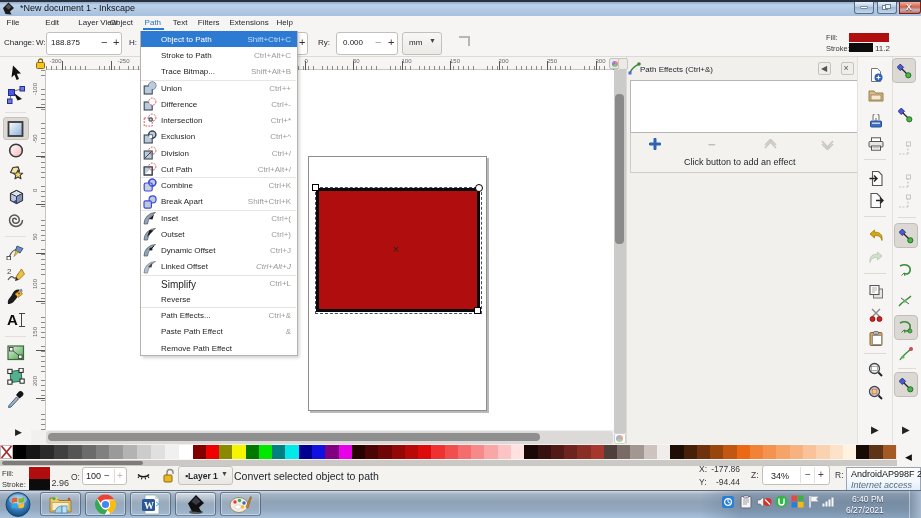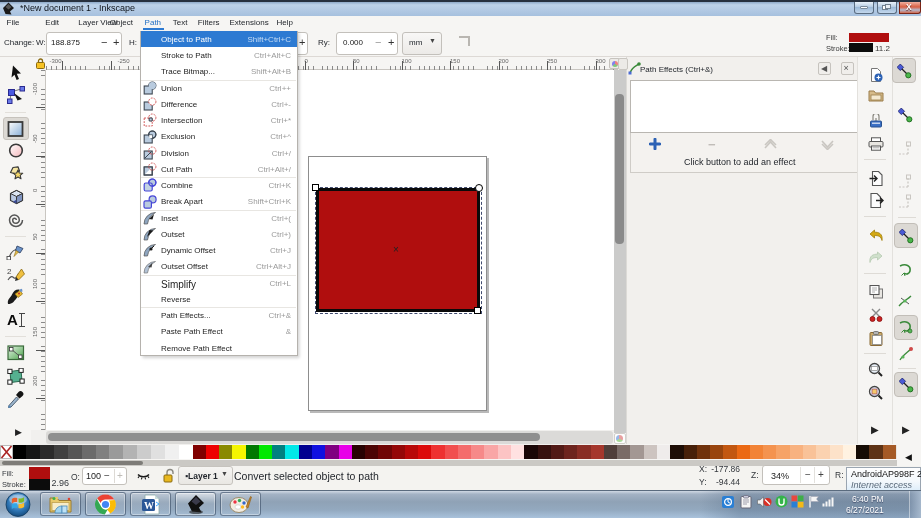--- a/index.html
+++ b/index.html
@@ -648,22 +648,22 @@
     <path d="M1 13 A 11.5 11.5 0 0 1 12.5 1.5 A 16 16 0 0 0 4.5 13 Z" fill="#8fa6c0" stroke="#555" stroke-width="0.7"></path>
     <path d="M4 10 L10.5 3.5 l-4 -0.5 Z" fill="#1a1a1a"></path>
   </svg>
 <div class="tx" style="left:161px;top:246.05px;font-size:8px;color:#1e1e1e;z-index:52;text-align:center;">Dynamic Offset</div>
 <div class="tx" style="right:630px;top:246.05px;font-size:8px;color:#9a9a9a;z-index:52;">Ctrl+J</div>
 <svg class="abs" style="left:143px;top:243.25px;z-index:52" width="14" height="14" viewBox="0 0 14 14">
     <path d="M1 13 A 11.5 11.5 0 0 1 12.5 1.5 A 16 16 0 0 0 4.5 13 Z" fill="#8fa6c0" stroke="#555" stroke-width="0.7"></path>
     <circle cx="8" cy="6" r="1.6" fill="#1a1a1a"></circle>
     <path d="M8 6 l3 -3" stroke="#1a1a1a" stroke-width="1"></path>
   </svg>
-<div class="tx" style="left:161px;top:262.30px;font-size:8px;color:#1e1e1e;z-index:52;">Outset Offset</div>
-<div class="tx" style="right:630px;top:262.30px;font-size:8px;color:#9a9a9a;z-index:52;">Ctrl+Alt+J</div>
+<div class="tx" style="left:161px;top:262.30px;font-size:8px;color:#1e1e1e;z-index:52;">Linked Offset</div>
+<div class="tx" style="right:630px;top:262.30px;font-size:8px;color:#9a9a9a;z-index:52;font-style:italic;">Ctrl+Alt+J</div>
 <svg class="abs" style="left:143px;top:259.5px;z-index:52" width="14" height="14" viewBox="0 0 14 14">
     <path d="M1 13 A 11.5 11.5 0 0 1 12.5 1.5 A 16 16 0 0 0 4.5 13 Z" fill="#b3c3d6" stroke="#777" stroke-width="0.7"></path>
     <path d="M9.5 2.5 L5 7 l3.5 .5 Z" fill="#444"></path>
   </svg>
 <div class="abs" style="left:141px;top:274.75px;width:155px;height:1px;background:#e8e6e2;z-index:52;"></div>
 <div class="tx" style="left:161px;top:278.55px;font-size:10px;color:#1e1e1e;z-index:52;">Simplify</div>
 <div class="tx" style="right:630px;top:278.55px;font-size:8px;color:#9a9a9a;z-index:52;">Ctrl+L</div>
 <div class="tx" style="left:161px;top:294.80px;font-size:8px;color:#1e1e1e;z-index:52;">Reverse</div>
 <div class="abs" style="left:141px;top:307.25px;width:155px;height:1px;background:#e8e6e2;z-index:52;"></div>
 <div class="tx" style="left:161px;top:311.05px;font-size:8px;color:#1e1e1e;z-index:52;">Path Effects...</div>

